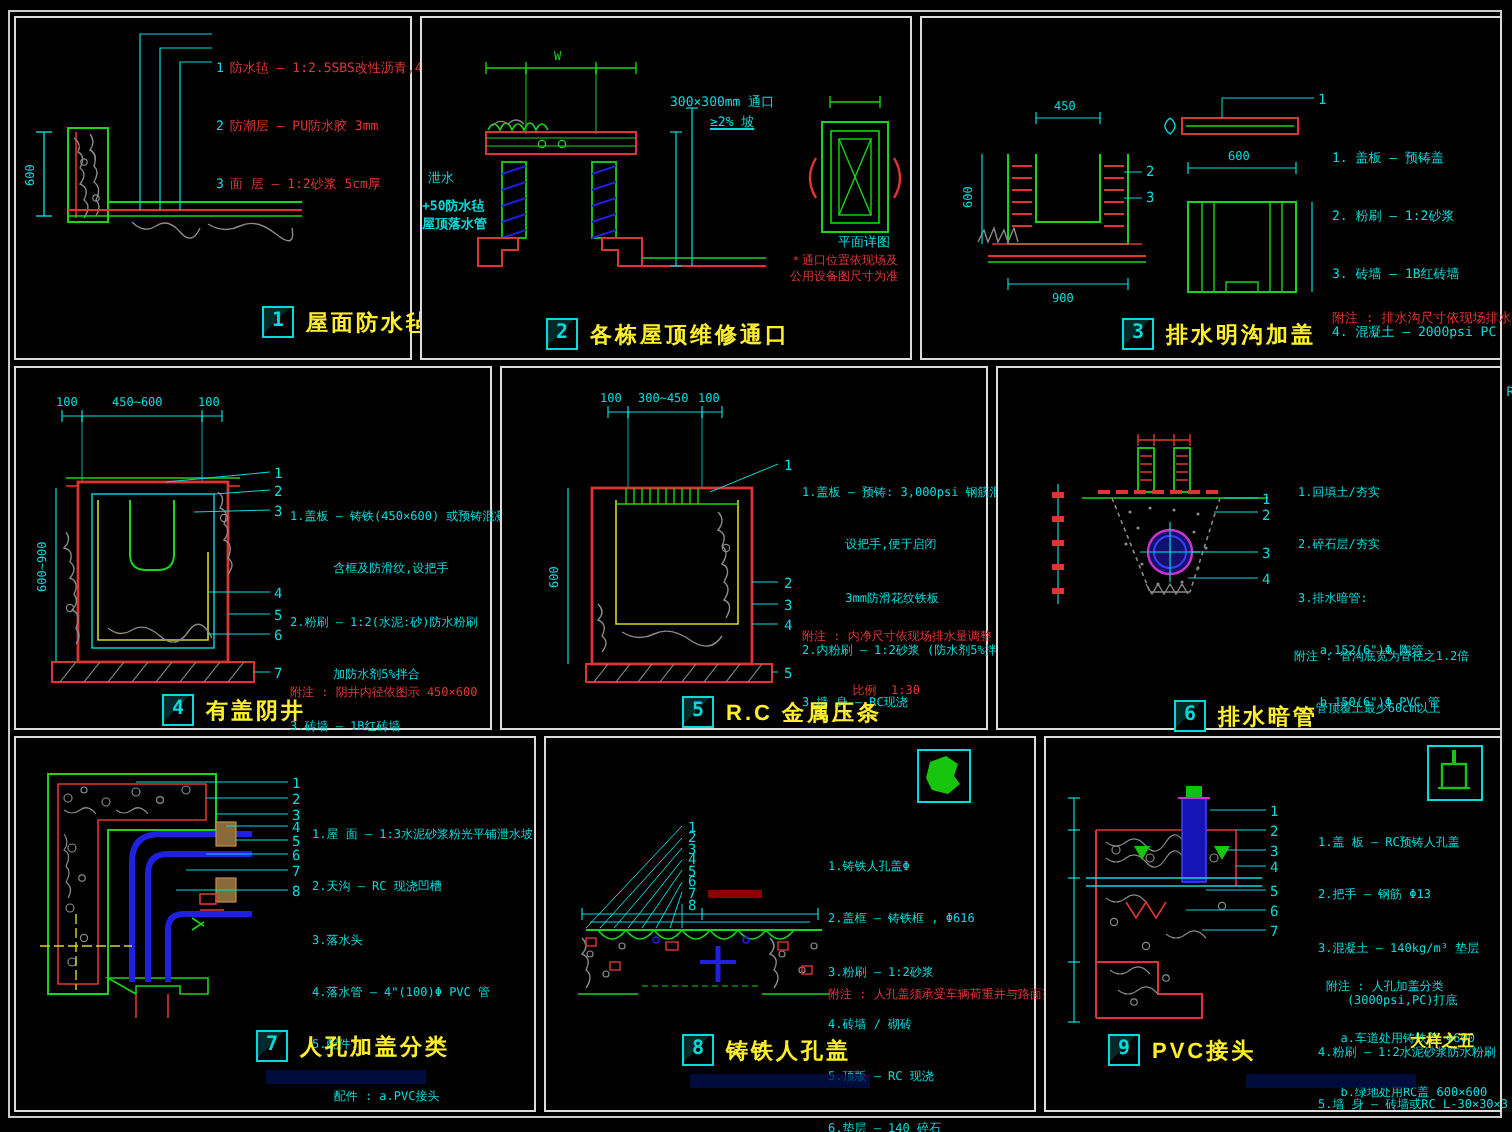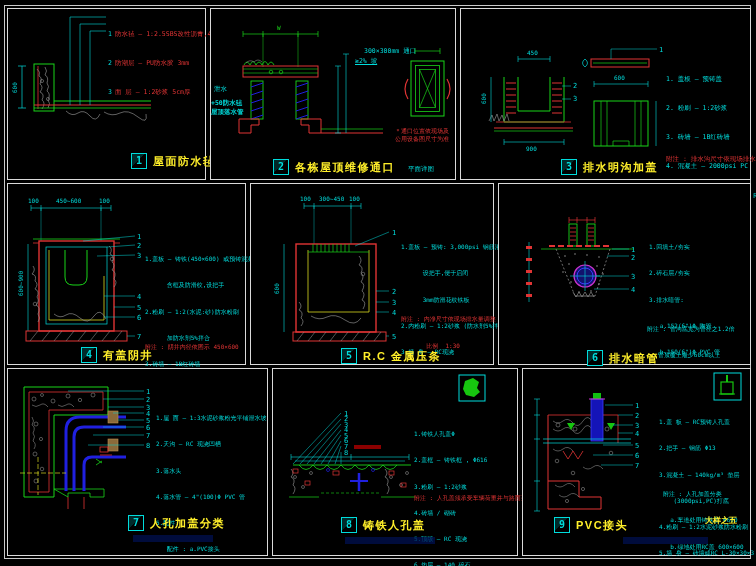--- a/index.html
+++ b/index.html
@@ -102,23 +102,23 @@
       <line x1="208.5" y1="60.5" x2="224.5" y2="98.5" stroke="#19d419" stroke-width="0.7"></line>
       <line x1="224.5" y1="60.5" x2="208.5" y2="98.5" stroke="#19d419" stroke-width="0.7"></line>
       <path d="M197,70 q-6,10 0,20" fill="none" stroke="#e03434" stroke-width="1.2"></path>
       <path d="M236,70 q6,10 0,20" fill="none" stroke="#e03434" stroke-width="1.2"></path>
       <line x1="204" y1="42" x2="229" y2="42" stroke="#19d419" stroke-width="0.7"></line>
       <line x1="204" y1="39" x2="204" y2="45" stroke="#19d419" stroke-width="0.7"></line>
       <line x1="229" y1="39" x2="229" y2="45" stroke="#19d419" stroke-width="0.7"></line>
     </svg>
     <div class="lbl" style="left:3px;top:76px;">泄水</div>
     <div class="lbl" style="left:0px;top:90px;font-weight:bold;"><span>+50防水毡</span><br><span>屋顶落水管</span></div>
-    <div class="lbl" style="left:153px;top:38px;">300×300mm 通口</div>
+    <div class="lbl" style="left:124px;top:38px;">300×300mm 通口</div>
     <div class="lbl" style="left:144px;top:48px;text-decoration:underline;">≥2% 坡</div>
-    <div class="lbl" style="left:197px;top:108px;margin-top:48px;">平面详图</div>
+    <div class="lbl" style="left:208px;top:108px;">平面详图</div>
     <div class="lblr" style="left:184px;top:118px;"><span>＊通口位置依现场及</span><br><span>公用设备图尺寸为准</span></div>
     <div class="ptitle" style="left:62px;top:150px;">
       <div class="pnum">2</div>
       <div class="ptxt">各栋屋顶维修通口</div>
     </div>
   </div>
 
   <div class="cell" style="left:460px;top:8px;width:291px;height:172px;">
     <svg width="291" height="172" viewBox="0 0 291 172">
       <path d="M43,68 V113 H103 V68" fill="none" stroke="#19d419" stroke-width="1"></path>

